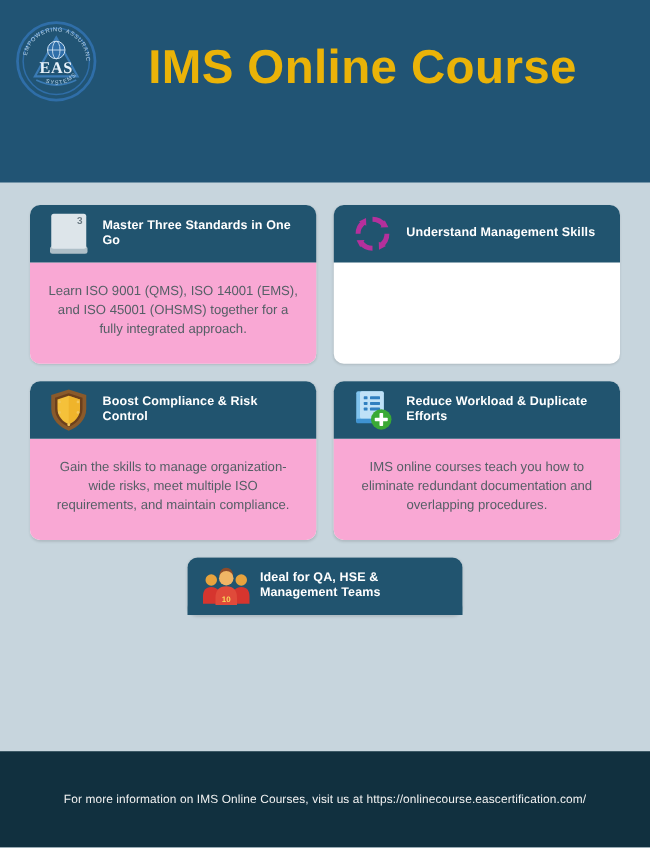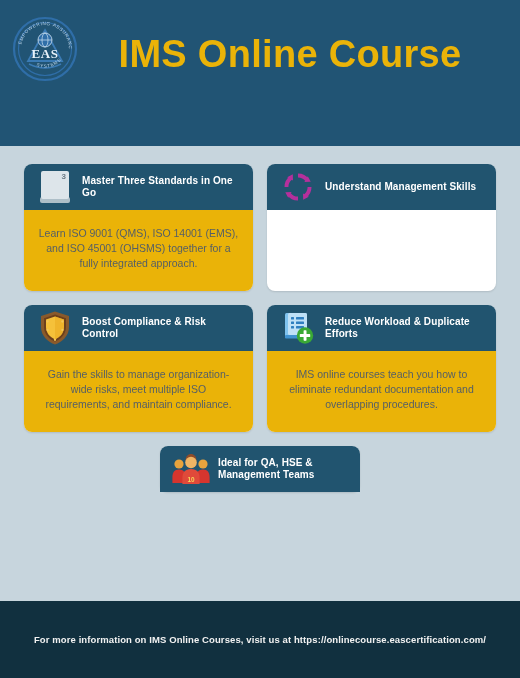--- a/index.html
+++ b/index.html
@@ -67,21 +67,21 @@
 
   .card {
     width: 229px;
     background: #ffffff;
     border-radius: 8px;
     box-shadow: 0 1px 2px rgba(0,0,0,0.12);
     overflow: visible;
     position: relative;
   }
 
-  .card.wide { width: 200px; }
+  .card.wide { width: 220px; }
 
   .card-head {
     height: 46px;
     background: #21546f;
     border-radius: 8px 8px 0 0;
     display: flex;
     align-items: center;
     position: relative;
     padding-left: 58px;
     padding-right: 8px;
@@ -101,21 +101,21 @@
     left: 10px;
     top: 3px;
     width: 42px;
     height: 40px;
     display: flex;
     align-items: center;
     justify-content: center;
   }
 
   .card-body {
-    background: #eab308;
+    background: #f9a8d4;
     border-radius: 0 0 8px 8px;
     padding: 16px 14px 20px 14px;
     min-height: 76px;
     display: flex;
     align-items: flex-start;
     justify-content: flex-end;
   }
 
   .card-text {
     color: #555f66;
@@ -133,21 +133,21 @@
     height: 77px;
     background: #11303f;
     display: flex;
     align-items: center;
     justify-content: center;
   }
 
   .footer-text {
     color: #f2f2f2;
     font-size: 9.5px;
-    font-weight: bold;
+    font-weight: normal;
     letter-spacing: 0.1px;
   }
 
   
   .papers {
     position: relative;
     width: 30px;
     height: 34px;
     margin-top: 1px;
   }

